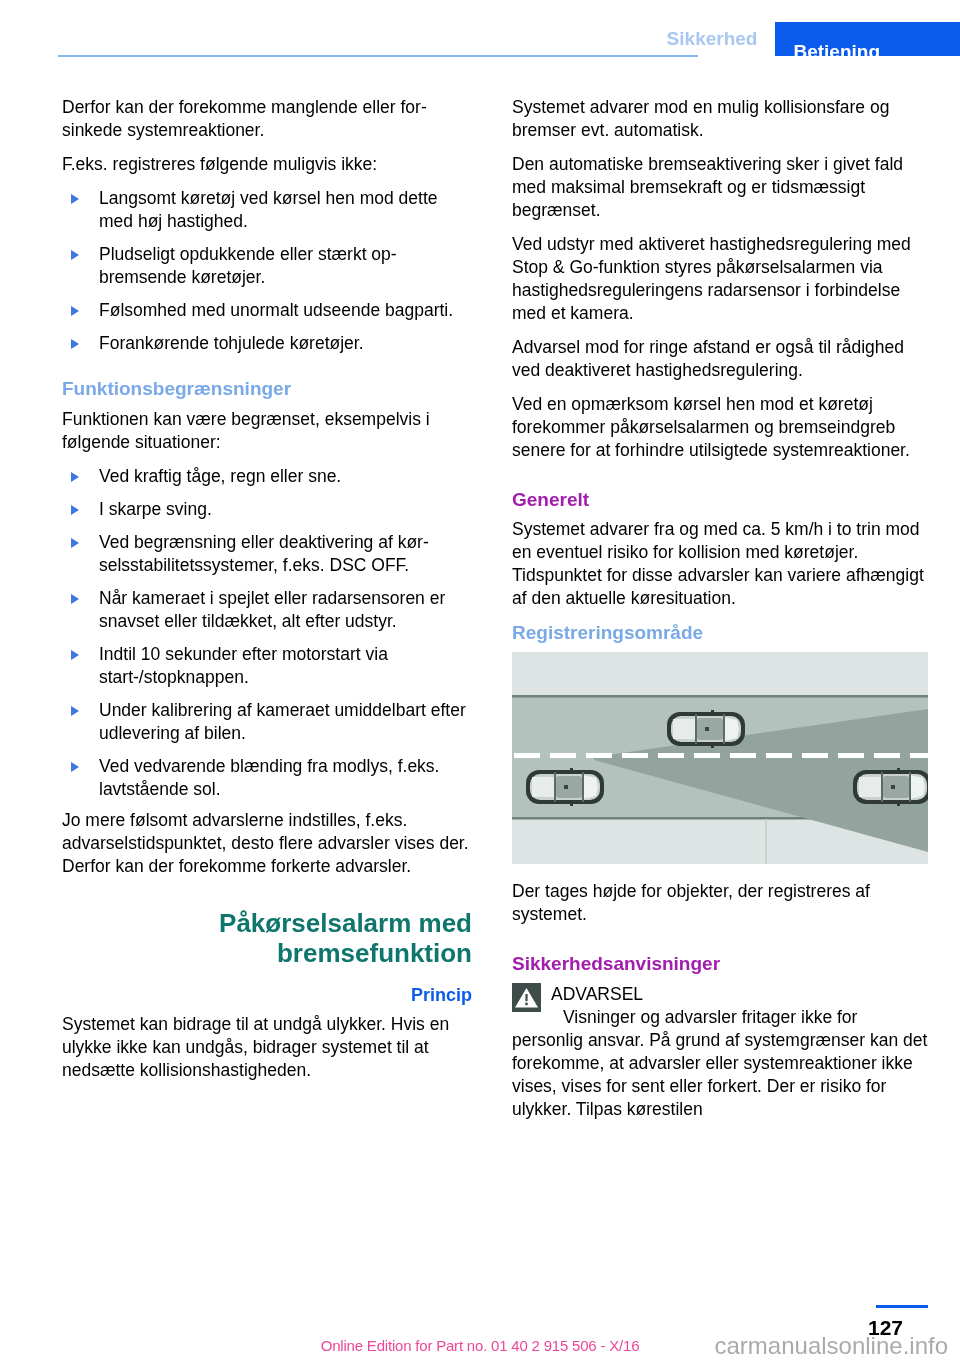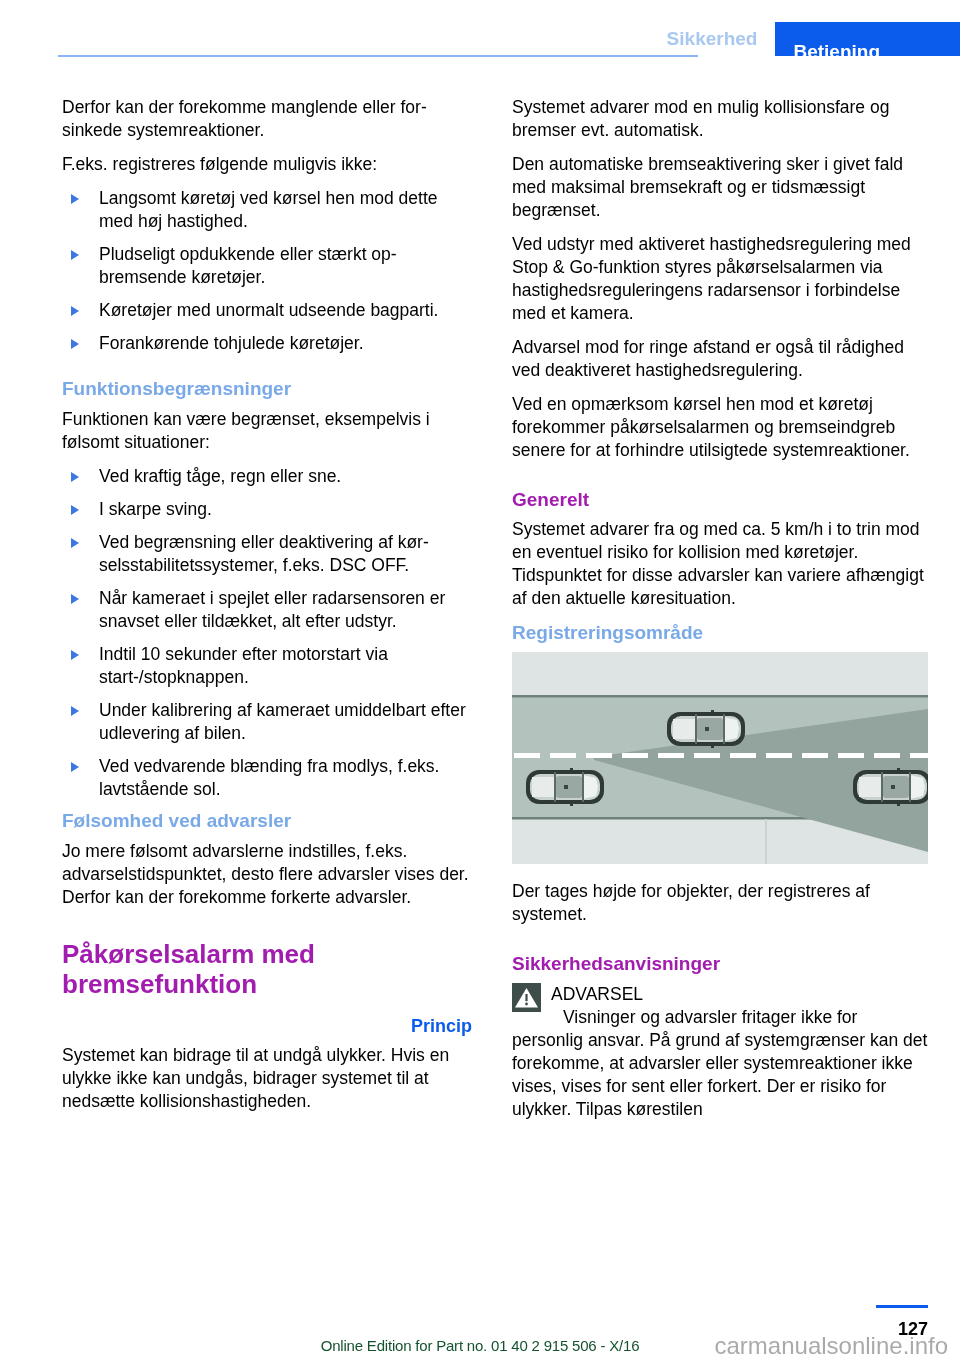--- a/index.html
+++ b/index.html
@@ -88,22 +88,23 @@
     font-size: 19px;
     font-weight: bold;
     color: #a21caf;
     line-height: 24px;
   }
 
   h1.chapter {
     margin: 30px 0 16px 0;
     font-size: 26px;
     font-weight: bold;
-    color: #a21caf;
+    color: #0f766e;
     line-height: 30px;
+    text-align: right;
   }
 
   h3.sub {
     margin: 0 0 6px 0;
     font-size: 18px;
     font-weight: bold;
     color: #0b5ced;
     line-height: 23px;
     text-align: right;
   }
@@ -185,34 +186,34 @@
     right: 32px;
     bottom: 54px;
     width: 52px;
     height: 3px;
     background: #0b5ced;
   }
   .page-num {
     position: absolute;
     right: 32px;
     bottom: 22px;
-    font-size: 18px;
+    font-size: 21px;
     font-weight: bold;
     color: #000;
-    text-align: right;
+    text-align: left;
     width: 60px;
   }
   .edition {
     position: absolute;
     left: 0;
     bottom: 8px;
     width: 960px;
     text-align: center;
     font-size: 15px;
-    color: #14532d;
+    color: #ec4899;
     letter-spacing: -0.2px;
   }
   .watermark {
     position: absolute;
     left: 0;
     bottom: 2px;
     width: 960px;
     text-align: right;
     padding-right: 12px;
     box-sizing: border-box;
@@ -243,30 +244,30 @@
     <li>
       <span class="bullet-tri"></span>
       <span>Langsomt køretøj ved kørsel hen mod dette med høj hastighed.</span>
     </li>
     <li>
       <span class="bullet-tri"></span>
       <span>Pludseligt opdukkende eller stærkt op­bremsende køretøjer.</span>
     </li>
     <li>
       <span class="bullet-tri"></span>
-      <span>Køretøjer med unormalt udseende bag­parti.</span>
+      <span>Følsomhed med unormalt udseende bag­parti.</span>
     </li>
     <li>
       <span class="bullet-tri"></span>
       <span>Forankørende tohjulede køretøjer.</span>
     </li>
   </ul>
 
   <h2 class="section-blue first">Funktionsbegrænsninger</h2>
-  <p class="body">Funktionen kan være begrænset, eksempelvis i følsomt situationer:</p>
+  <p class="body">Funktionen kan være begrænset, eksempelvis i følgende situationer:</p>
 
   <ul class="bullets">
     <li>
       <span class="bullet-tri"></span>
       <span>Ved kraftig tåge, regn eller sne.</span>
     </li>
     <li>
       <span class="bullet-tri"></span>
       <span>I skarpe sving.</span>
     </li>
@@ -285,21 +286,20 @@
     <li>
       <span class="bullet-tri"></span>
       <span>Under kalibrering af kameraet umiddelbart efter udlevering af bilen.</span>
     </li>
     <li>
       <span class="bullet-tri"></span>
       <span>Ved vedvarende blænding fra modlys, f.eks. lavtstående sol.</span>
     </li>
   </ul>
 
-  <h2 class="section-blue">Følsomhed ved advarsler</h2>
   <p class="body">Jo mere følsomt advarslerne indstilles, f.eks. advarselstidspunktet, desto flere advarsler vi­ses der. Derfor kan der forekomme forkerte ad­varsler.</p>
 
   <h1 class="chapter">Påkørselsalarm med bremsefunktion</h1>
 
   <h3 class="sub">Princip</h3>
   <p class="body">Systemet kan bidrage til at undgå ulykker. Hvis en ulykke ikke kan undgås, bidrager systemet til at nedsætte kollisionshastigheden.</p>
 
 </div>
 
 <div class="col col-right">

